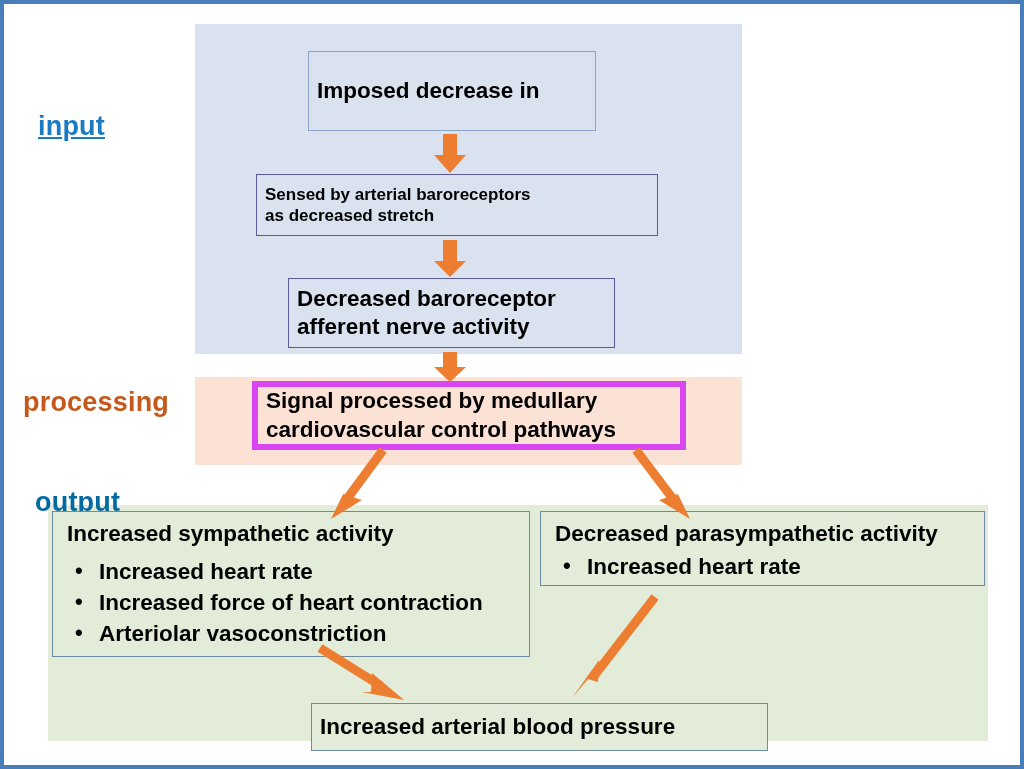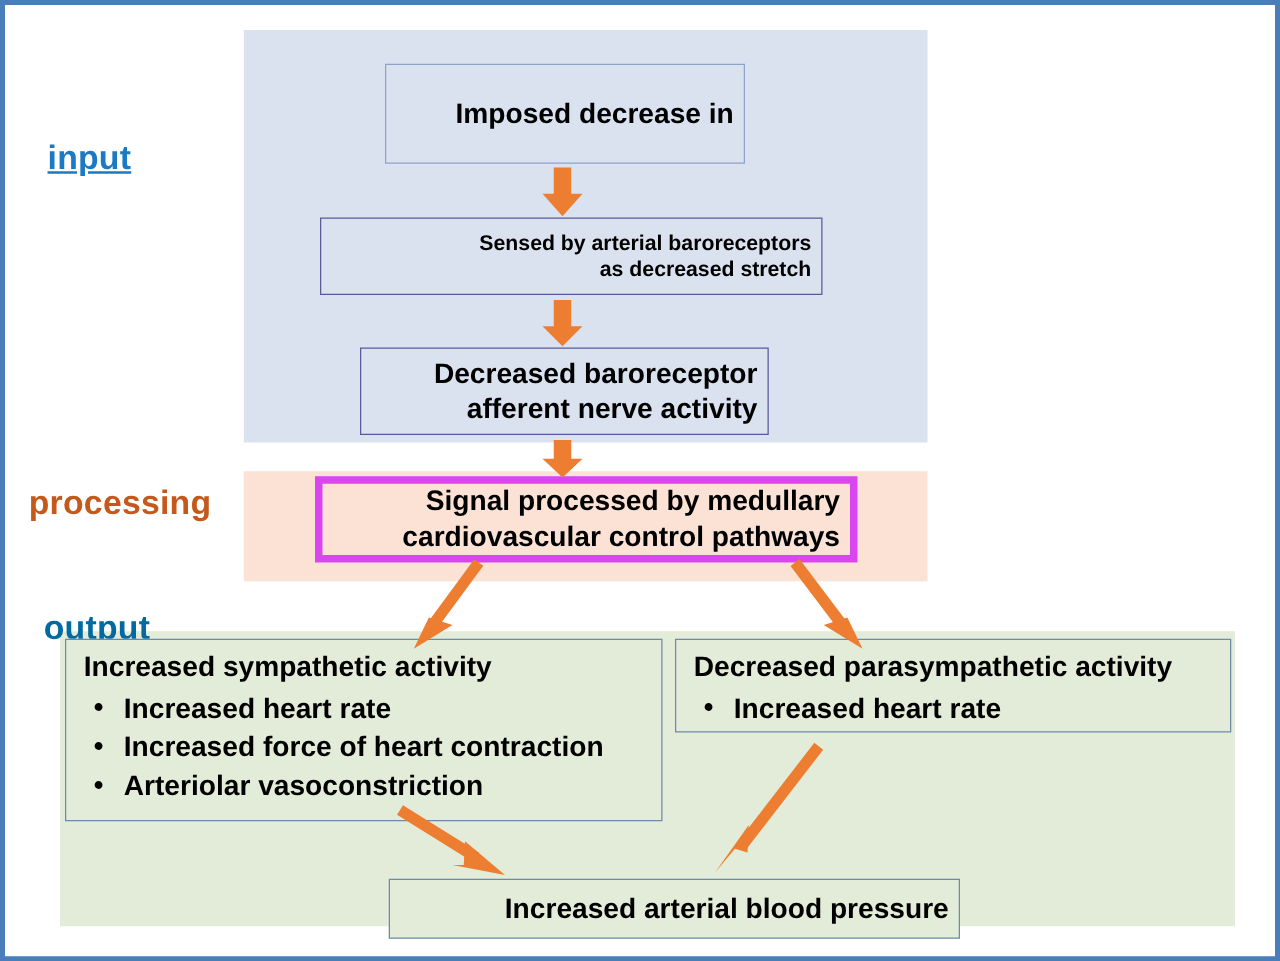--- a/index.html
+++ b/index.html
@@ -74,21 +74,21 @@
     flex-direction: column;
     justify-content: center;
     color: #000000;
     font-weight: bold;
     line-height: 1.25;
     z-index: 10;
   }
   .flow-box .line {
     display: block;
   }
-  .centered { text-align: right; }
+  .centered { text-align: left; }
 
   #box-imposed {
     left: 308px; top: 51px; width: 288px; height: 80px;
     border: 1px solid #8ea3c8;
     background: #dae2f0;
     font-size: 22.5px;
     padding: 0 8px;
   }
   #box-sensed {
     left: 256px; top: 174px; width: 402px; height: 62px;
@@ -110,21 +110,21 @@
     background: #fbe2d4;
     font-size: 22.5px;
     padding: 0 8px;
   }
   #box-sympathetic {
     left: 52px; top: 511px; width: 478px; height: 146px;
     border: 1px solid #6e8ba6;
     background: #e2ecd8;
     font-size: 22.5px;
     padding: 8px 14px;
-    justify-content: flex-start;
+    justify-content: space-between;
     text-align: left;
   }
   #box-parasympathetic {
     left: 540px; top: 511px; width: 445px; height: 75px;
     border: 1px solid #6e8ba6;
     background: #e2ecd8;
     font-size: 22.5px;
     padding: 8px 14px;
     justify-content: flex-start;
     text-align: left;

